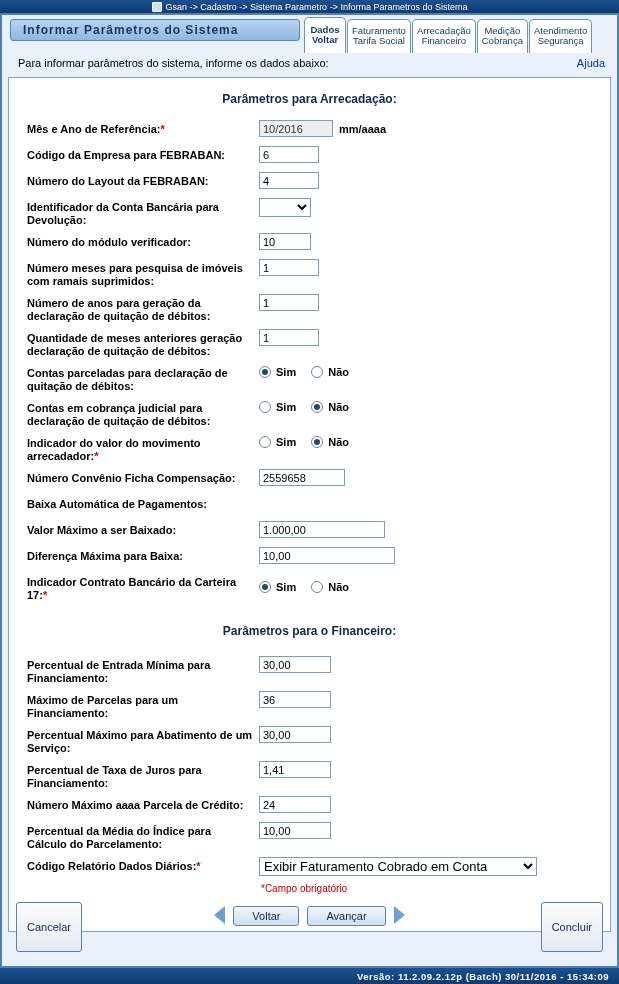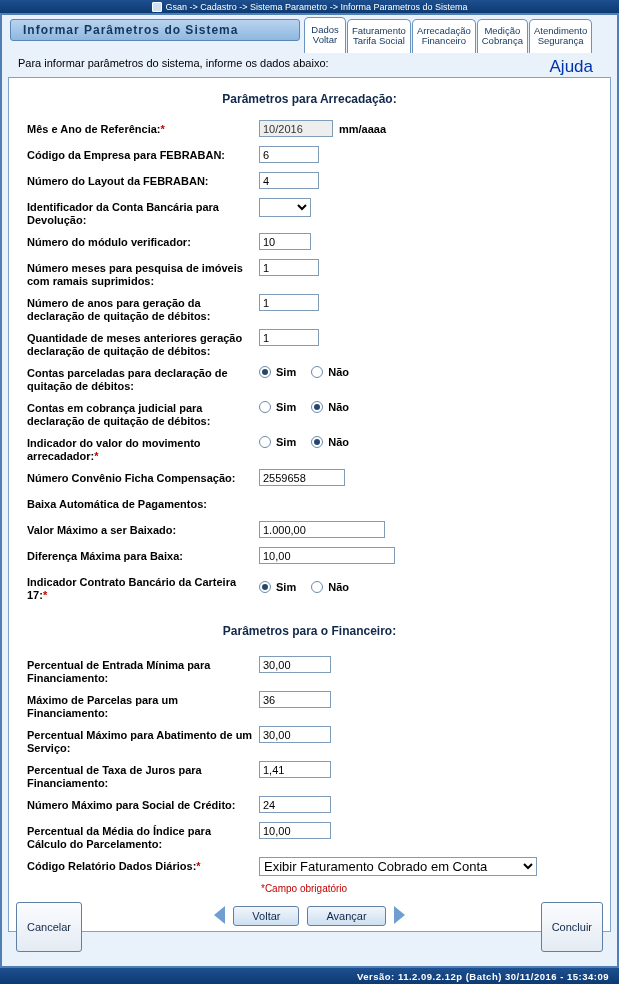--- a/index.html
+++ b/index.html
@@ -94,39 +94,39 @@
     color: #11375f;
     min-width: 42px;
     box-sizing: border-box;
     height: 34px;
     display: flex;
     flex-direction: column;
     justify-content: center;
   }
   .tab.active {
     background: #ffffff;
-    font-weight: normal;
+    font-weight: bold;
     height: 36px;
     box-shadow: 0 0 0 0 #fff;
   }
   .tab .l2 { display: block; }
   
   .instruction {
     position: relative;
     margin: 2px 8px 0 16px;
     font-size: 11px;
     color: #000;
     height: 16px;
   }
   .help-link {
     position: absolute;
-    right: 16px;
+    right: 4px;
     top: 0;
     color: #0033aa;
-    font-size: 17px;
+    font-size: 11px;
     cursor: pointer;
   }
   
   .content {
     margin: 4px 6px 0 6px;
     background: #ffffff;
     border: 1px solid #7ea4cc;
     height: 855px;
     box-sizing: border-box;
     position: relative;
@@ -468,21 +468,21 @@
       </div>
 
       <div class="row">
         <div class="lbl">Percentual de Taxa de Juros para Financiamento:</div>
         <div class="fld">
             <input class="txt" style="width: 72px;" value="1,41">
           </div>
       </div>
 
       <div class="row">
-        <div class="lbl">Número Máximo para Social de Crédito:</div>
+        <div class="lbl">Número Máximo aaaa Parcela de Crédito:</div>
         <div class="fld">
             <input class="txt" style="width: 72px;" value="24">
           </div>
       </div>
 
       <div class="row">
         <div class="lbl">Percentual da Média do Índice para Cálculo do Parcelamento:</div>
         <div class="fld">
             <input class="txt" style="width: 72px;" value="10,00">
           </div>

